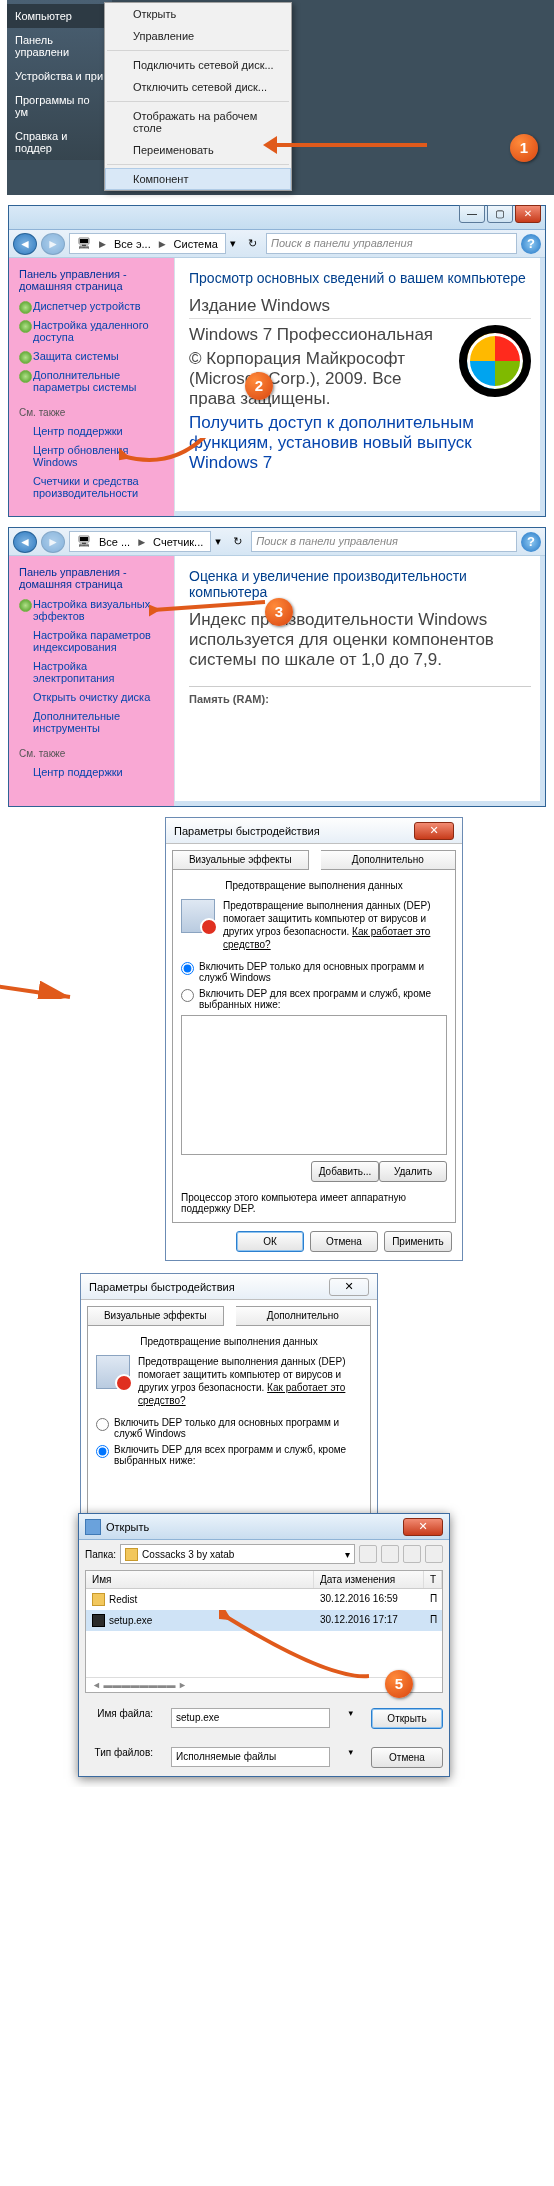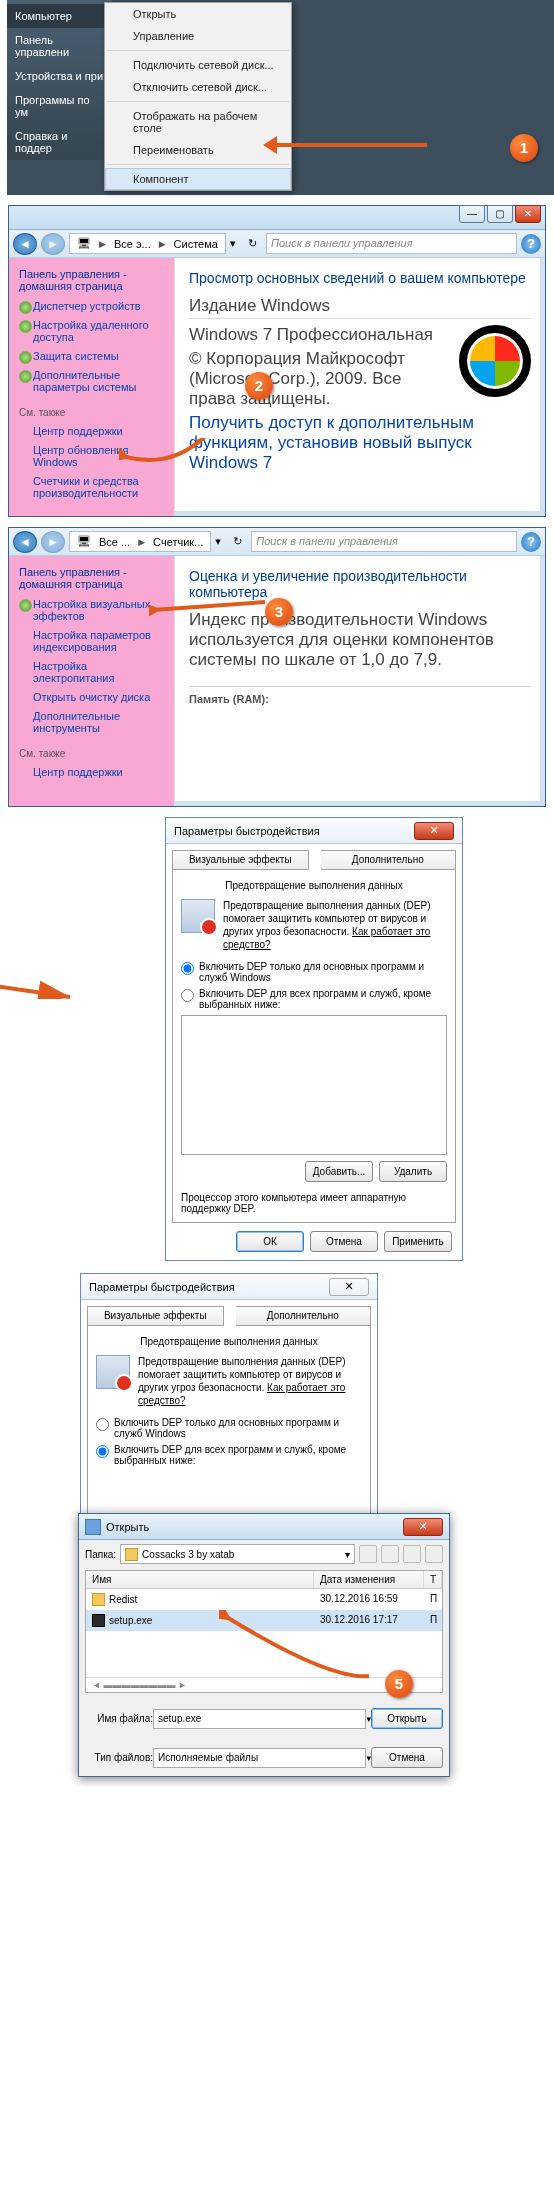--- a/index.html
+++ b/index.html
@@ -66,21 +66,21 @@
 .tab + .tab { border-left: none; margin-left: 12px; }
 .tabarea { border: 1px solid #a0a0a0; border-top: none; margin: 0 6px 8px; padding: 8px; }
 .tabcap { text-align: center; font-size: 10px; margin: 2px 0 8px; }
 .deprow { display: flex; gap: 8px; margin-bottom: 10px; }
 .depicon { width: 34px; height: 34px; flex: 0 0 34px; background: linear-gradient(#dfe8f3,#b9cbe0); border: 1px solid #8aa3c0; position: relative; }
 .depicon::after { content: ''; position: absolute; right: -4px; bottom: -4px; width: 14px; height: 14px; border-radius: 50%; background: #e03020; border: 2px solid #fff; }
 .deprow p { font-size: 10px; line-height: 1.3; }
 .radio { display: flex; align-items: flex-start; gap: 5px; margin: 5px 0; font-size: 10px; }
 .radio input { margin-top: 1px; }
 .listbox { border: 1px solid #a0a0a0; height: 140px; background: #fff; margin: 4px 0 6px; }
-.btnrow { display: flex; justify-content: flex-end; gap: 6px; }
+.btnrow { display: flex; justify-content: flex-end; }
 .btn { min-width: 68px; height: 21px; border: 1px solid #888; background: linear-gradient(#fdfdfd,#e4e4e4); border-radius: 3px; font-size: 10px; }
 .btn.default { border-color: #2b7fcf; box-shadow: 0 0 0 1px #8ec3ef inset; }
 .dlgbot { display: flex; justify-content: flex-end; gap: 6px; padding: 0 10px; }
 .arrow4 { position: absolute; left: -26px; top: 162px; width: 100px; height: 20px; }
 .section4wrap { position: relative; padding-left: 74px; }
 
 
 .opendlg { width: 372px; margin: -70px 78px 10px; border: 1px solid #3a6aa0; background: #f0f0f0; font-size: 11px; position: relative; box-shadow: 0 2px 10px rgba(0,0,0,.5); }
 .opendlg .titlebar { height: 26px; background: linear-gradient(#eaf3fb,#c9ddef); display: flex; align-items: center; padding: 0 6px; border-bottom: 1px solid #8fb3d6; }
 .opendlg .ico { width: 16px; height: 16px; background: #6aa2dc; margin-right: 5px; border: 1px solid #3f79b5; }
@@ -92,21 +92,21 @@
 .filelist .hdrr { display: flex; background: linear-gradient(#fafafa,#ececec); border-bottom: 1px solid #ccc; }
 .filelist .hdrr > div { padding: 3px 6px; border-right: 1px solid #ddd; }
 .filelist .row { display: flex; padding: 2px 0; }
 .filelist .row > div { padding: 2px 6px; }
 .filelist .row.sel { background: #cfe3f6; }
 .colname { flex: 1; display: flex; align-items: center; gap: 4px; }
 .coldate { width: 110px; }
 .coltype { width: 18px; }
 .fico { width: 13px; height: 13px; background: #f2c75c; border: 1px solid #c99a2c; }
 .fico.exe { background: #2a2a2a; border-color: #000; }
-.formrow { display: flex; align-items: center; padding: 3px 6px; gap: 0; font-size: 10px; margin-top: 12px; }
+.formrow { display: flex; padding: 3px 6px; gap: 18px; font-size: 10px; margin-top: 12px; }
 .formrow .lbl { width: 68px; text-align: right; }
 .formrow .fld { flex: 1; background: #fff; border: 1px solid #aaa; height: 20px; padding: 0 4px; line-height: 18px; }
 .formrow .btn { width: 72px; }
 .b5 { right: 36px; top: 156px; }
 .arrow5 { position: absolute; left: 140px; top: 96px; width: 150px; height: 80px; }
 
 .dlgstack { position: relative; margin-top: 12px; }
 </style>
 </head>
 <body>

